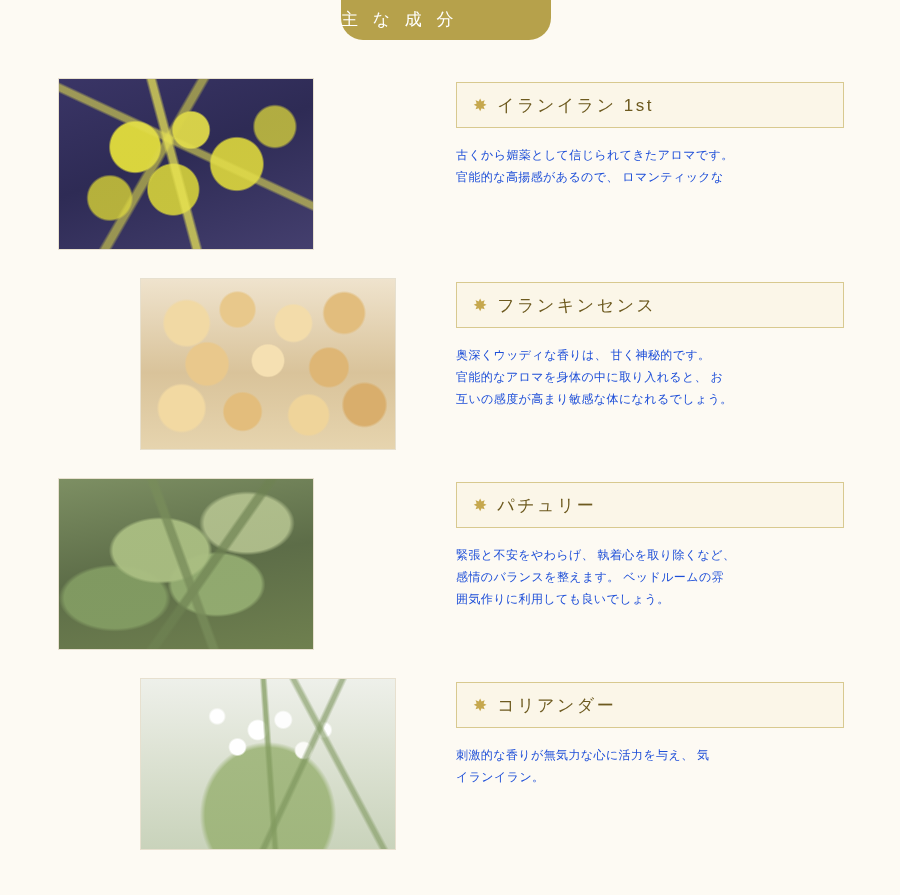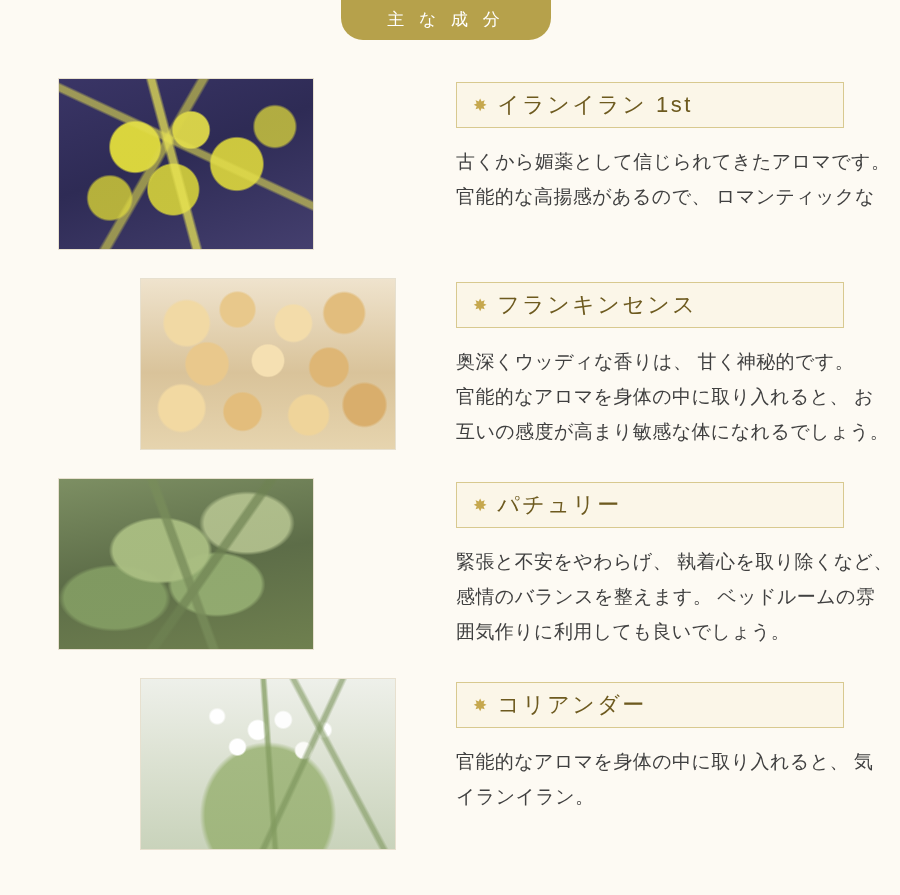--- a/index.html
+++ b/index.html
@@ -32,21 +32,20 @@
     position: absolute;
     left: 341px;
     top: 0px;
     width: 210px;
     height: 40px;
     background: #b6a14b;
     border-radius: 0 0 22px 22px;
     color: #ffffff;
     font-size: 17px;
     letter-spacing: 5px;
-    text-align: center;
     line-height: 40px;
     font-family: "Liberation Sans", sans-serif;
   }
 
   
   .row {
     position: absolute;
     left: 0;
     width: 900px;
   }
@@ -165,28 +164,28 @@
   }
   .star {
     color: #c6a84e;
     font-size: 17px;
     line-height: 1;
     margin-right: 10px;
     flex: 0 0 auto;
   }
   .title-text {
     color: #6d5a1f;
-    font-size: 22px;
+    font-size: 17px;
     letter-spacing: 2.5px;
     font-family: "Liberation Sans", sans-serif;
   }
   .body-text {
     margin-top: 16px;
-    color: #404040;
-    font-size: 19px;
+    color: #1d4ed8;
+    font-size: 12px;
     line-height: 1.85;
     letter-spacing: 0.4px;
     font-family: "Liberation Serif", serif;
   }
   .body-text div {
     white-space: nowrap;
   }
 </style>
 </head>
 <body>
@@ -250,19 +249,19 @@
   <div class="row row-4">
     <div class="img-col right">
       <div class="photo p-cori tall"></div>
     </div>
     <div class="text-col">
       <div class="title-box">
         <span class="star">✸</span>
         <span class="title-text">コリアンダー</span>
       </div>
       <div class="body-text">
-        <div>官能的なアロマを身体の中に取り入れると、 気</div>
+        <div>刺激的な香りが無気力な心に活力を与え、 気</div>
         <div>イランイラン。</div>
       </div>
     </div>
   </div>
 
 </div>
 
 </body></html>

